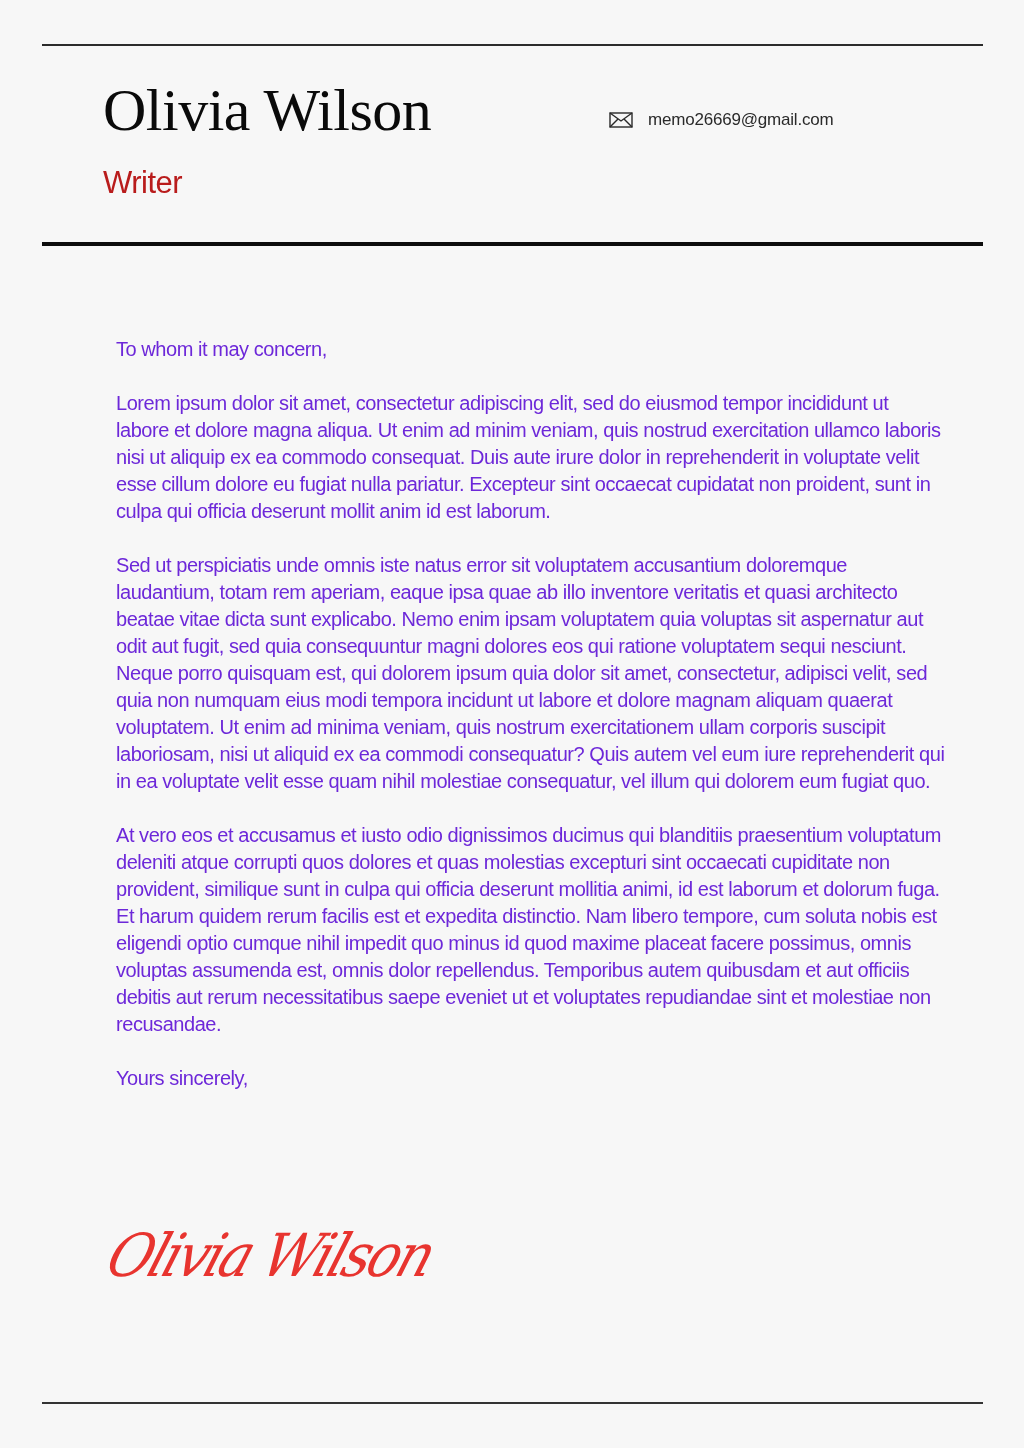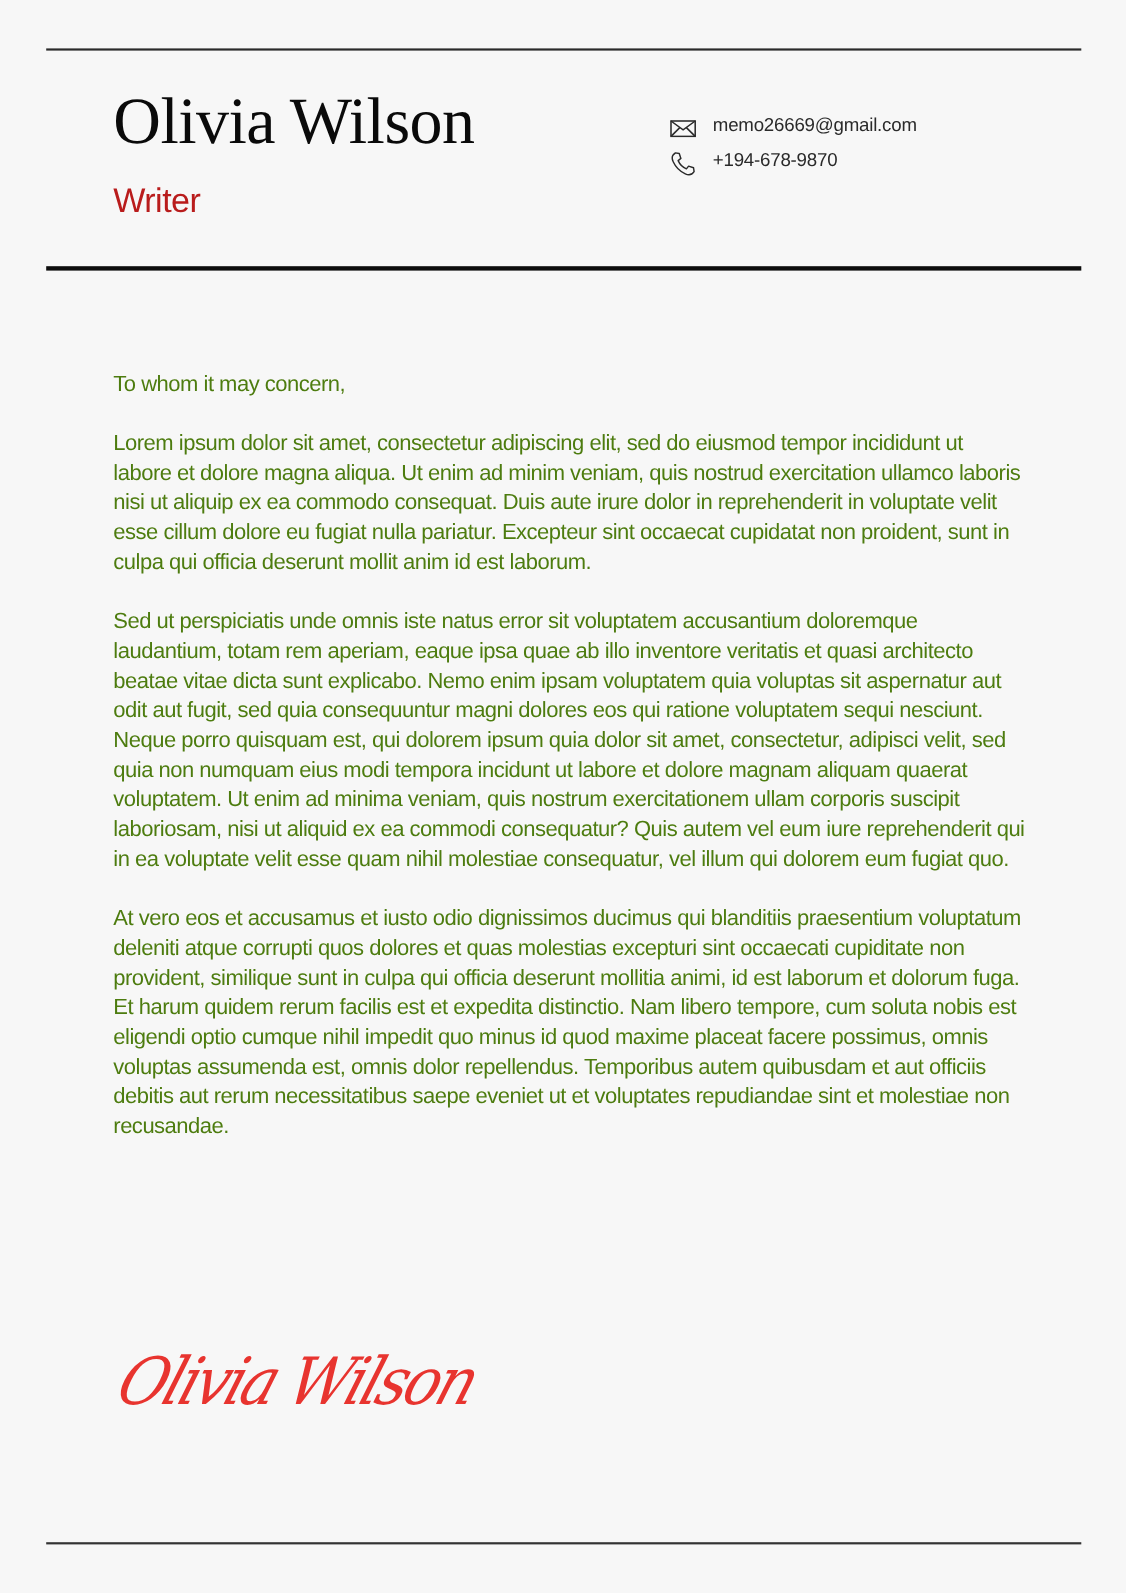--- a/index.html
+++ b/index.html
@@ -47,46 +47,46 @@
       letter-spacing: -0.5px;
     }
 
     .contacts {
       position: absolute;
       left: 609px;
       top: 104px;
     }
     .contact-row {
       display: flex;
-      align-items: flex-start;
+      align-items: center;
       height: 32px;
     }
     .contact-row .icon {
       width: 26px;
       height: 26px;
       display: inline-flex;
       align-items: center;
       justify-content: flex-start;
       margin-right: 13px;
     }
     .contact-row .icon svg { display: block; }
     .contact-row .text {
       font-size: 17px;
       color: #2a2a2a;
       letter-spacing: -0.2px;
     }
 
     .letter {
       position: absolute;
-      left: 103px;
+      left: 116px;
       top: 336px;
       width: 830px;
       font-size: 20px;
       line-height: 27px;
-      color: #4d7c0f;
+      color: #6d28d9;
       letter-spacing: -0.45px;
       word-spacing: 0px;
     }
     .letter p {
       margin: 0 0 27px 0;
     }
     .letter .greeting { margin-bottom: 27px; }
     .letter .closing { margin-top: 0; }
 
     .signature {
@@ -117,34 +117,27 @@
     <span class="icon">
       <svg width="24" height="16" viewBox="0 0 24 16" fill="none" stroke="#2a2a2a" stroke-width="1.4">
         <rect x="1" y="1" width="22" height="14"></rect>
         <path d="M1 1 L12 9 L23 1"></path>
         <path d="M1 15 L9 7"></path>
         <path d="M23 15 L15 7"></path>
       </svg>
     </span>
     <span class="text">memo26669@gmail.com</span>
   </div>
-  <div class="contact-row">
-    <span class="icon">
-      <svg width="24" height="24" viewBox="0 0 24 24" fill="none" stroke="#2a2a2a" stroke-width="1.3" stroke-linejoin="round">
-        <path d="M5 2 L8.5 2.5 L10 7 L7.5 9 C9 12.5 11.5 15 15 16.5 L17 14 L21.5 15.5 L22 19 C20 22 17 22.5 14 21 C8.5 18.5 5.5 15.5 3 10 C1.5 7 2 4 5 2 Z"></path>
-      </svg>
-    </span>
-    <span class="text">+194-678-9870</span>
-  </div>
 </div>
 
 <div class="rule rule-header"></div>
 
 <div class="letter">
   <p class="greeting">To whom it may concern,</p>
   <p>Lorem ipsum dolor sit amet, consectetur adipiscing elit, sed do eiusmod tempor incididunt ut labore et dolore magna aliqua. Ut enim ad minim veniam, quis nostrud exercitation ullamco laboris nisi ut aliquip ex ea commodo consequat. Duis aute irure dolor in reprehenderit in voluptate velit esse cillum dolore eu fugiat nulla pariatur. Excepteur sint occaecat cupidatat non proident, sunt in culpa qui officia deserunt mollit anim id est laborum.</p>
   <p>Sed ut perspiciatis unde omnis iste natus error sit voluptatem accusantium doloremque laudantium, totam rem aperiam, eaque ipsa quae ab illo inventore veritatis et quasi architecto beatae vitae dicta sunt explicabo. Nemo enim ipsam voluptatem quia voluptas sit aspernatur aut odit aut fugit, sed quia consequuntur magni dolores eos qui ratione voluptatem sequi nesciunt. Neque porro quisquam est, qui dolorem ipsum quia dolor sit amet, consectetur, adipisci velit, sed quia non numquam eius modi tempora incidunt ut labore et dolore magnam aliquam quaerat voluptatem. Ut enim ad minima veniam, quis nostrum exercitationem ullam corporis suscipit laboriosam, nisi ut aliquid ex ea commodi consequatur? Quis autem vel eum iure reprehenderit qui in ea voluptate velit esse quam nihil molestiae consequatur, vel illum qui dolorem eum fugiat quo.</p>
   <p>At vero eos et accusamus et iusto odio dignissimos ducimus qui blanditiis praesentium voluptatum deleniti atque corrupti quos dolores et quas molestias excepturi sint occaecati cupiditate non provident, similique sunt in culpa qui officia deserunt mollitia animi, id est laborum et dolorum fuga. Et harum quidem rerum facilis est et expedita distinctio. Nam libero tempore, cum soluta nobis est eligendi optio cumque nihil impedit quo minus id quod maxime placeat facere possimus, omnis voluptas assumenda est, omnis dolor repellendus. Temporibus autem quibusdam et aut officiis debitis aut rerum necessitatibus saepe eveniet ut et voluptates repudiandae sint et molestiae non recusandae.</p>
+  <p class="closing">Yours sincerely,</p>
 </div>
 
 <div class="signature">Olivia Wilson</div>
 
 <div class="rule rule-bottom"></div>
 
 </body></html>

